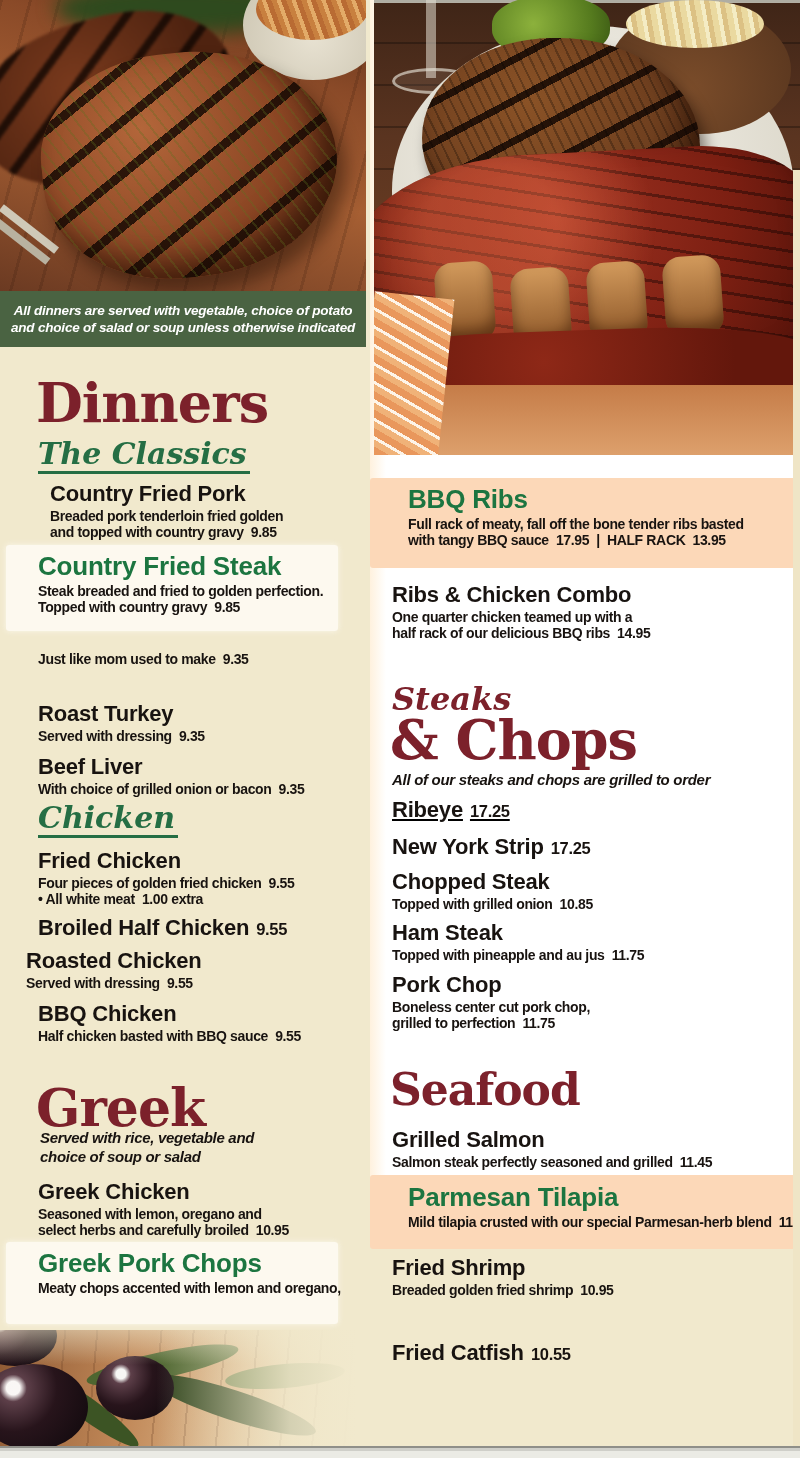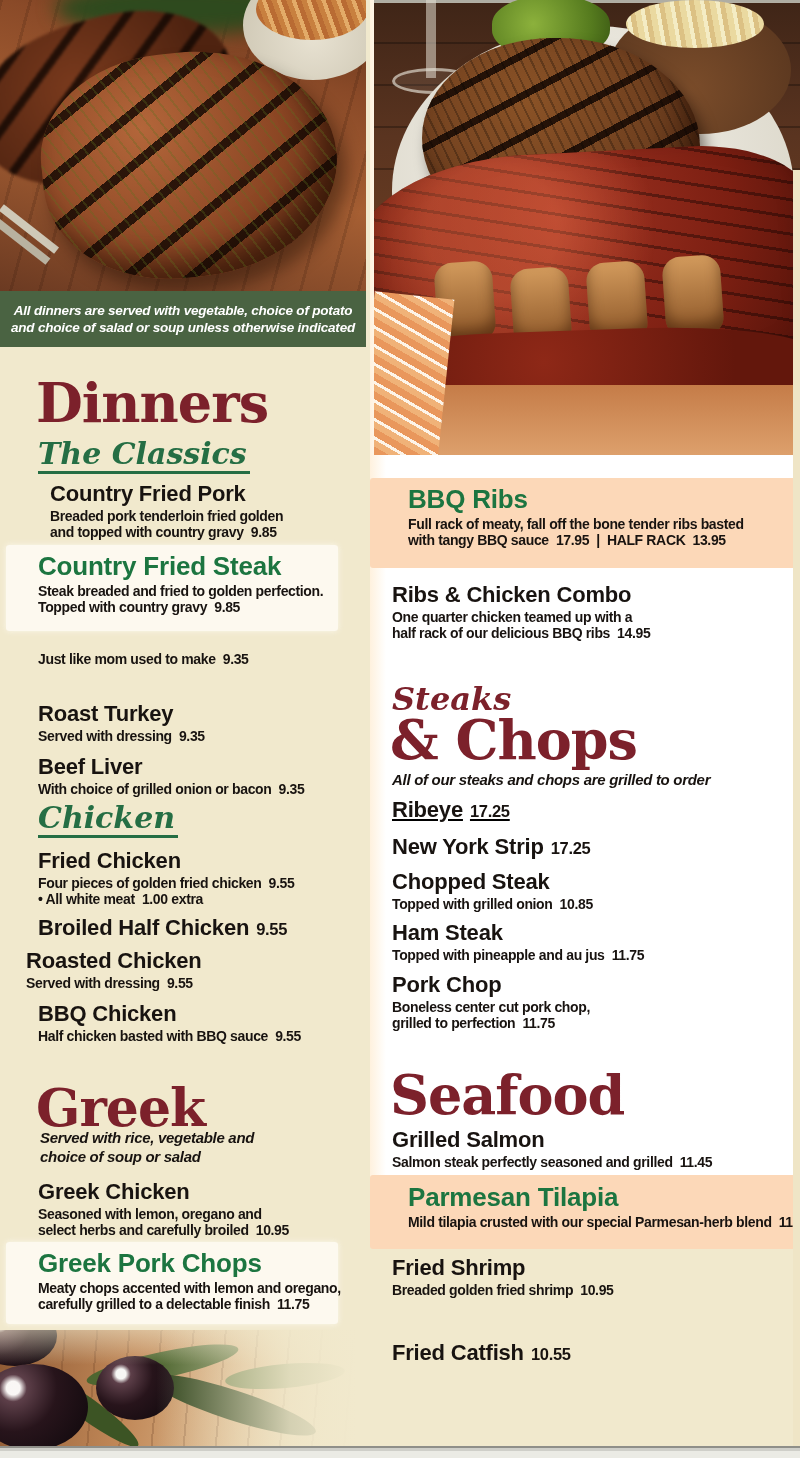--- a/index.html
+++ b/index.html
@@ -170,21 +170,21 @@
   <div class="mi" style="left:22px;top:921px;">
     <div class="nm">Ham Steak</div>
     <div class="ds">Topped with pineapple and au jus &nbsp;11.75</div>
   </div>
   <div class="mi" style="left:22px;top:973px;">
     <div class="nm">Pork Chop</div>
     <div class="ds">Boneless center cut pork chop,</div>
     <div class="ds">grilled to perfection &nbsp;11.75</div>
   </div>
 
-  <div class="slab" style="left:20px;top:1068px;font-size:54px;">Seafood</div>
+  <div class="slab" style="left:20px;top:1068px;font-size:44px;">Seafood</div>
 
   <div class="mi" style="left:22px;top:1128px;">
     <div class="nm">Grilled Salmon</div>
     <div class="ds">Salmon steak perfectly seasoned and grilled &nbsp;11.45</div>
   </div>
   <div class="mi" style="left:38px;top:1184px;">
     <div class="nm g">Parmesan Tilapia</div>
     <div class="ds">Mild tilapia crusted with our special Parmesan-herb blend &nbsp;11.45</div>
   </div>
   <div class="mi" style="left:22px;top:1256px;">
@@ -269,21 +269,20 @@
   <div>choice of soup or salad</div>
 </div>
 <div class="mi" style="left:38px;top:1180px;">
   <div class="nm">Greek Chicken</div>
   <div class="ds">Seasoned with lemon, oregano and</div>
   <div class="ds">select herbs and carefully broiled &nbsp;10.95</div>
 </div>
 <div class="mi" style="left:38px;top:1250px;">
   <div class="nm g">Greek Pork Chops</div>
   <div class="ds">Meaty chops accented with lemon and oregano,</div>
-  <div class="ds">carefully grilled to a delectable finish &nbsp;11.75</div>
 </div>
 
 <div class="photo-olives">
   <div class="planks"></div>
   <div class="leaf" style="left:85px;top:22px;width:155px;height:26px;background:#4e6630;transform:rotate(-12deg);"></div>
   <div class="leaf" style="left:145px;top:60px;width:175px;height:30px;background:#2f441c;transform:rotate(18deg);"></div>
   <div class="leaf" style="left:25px;top:68px;width:125px;height:22px;background:#3c5424;transform:rotate(36deg);"></div>
   <div class="leaf" style="left:225px;top:34px;width:120px;height:24px;background:#7a8a55;transform:rotate(-5deg);"></div>
   <div class="olive" style="left:-28px;top:-24px;width:85px;height:60px;"></div>
   <div class="olive" style="left:-22px;top:34px;width:110px;height:86px;"></div>

